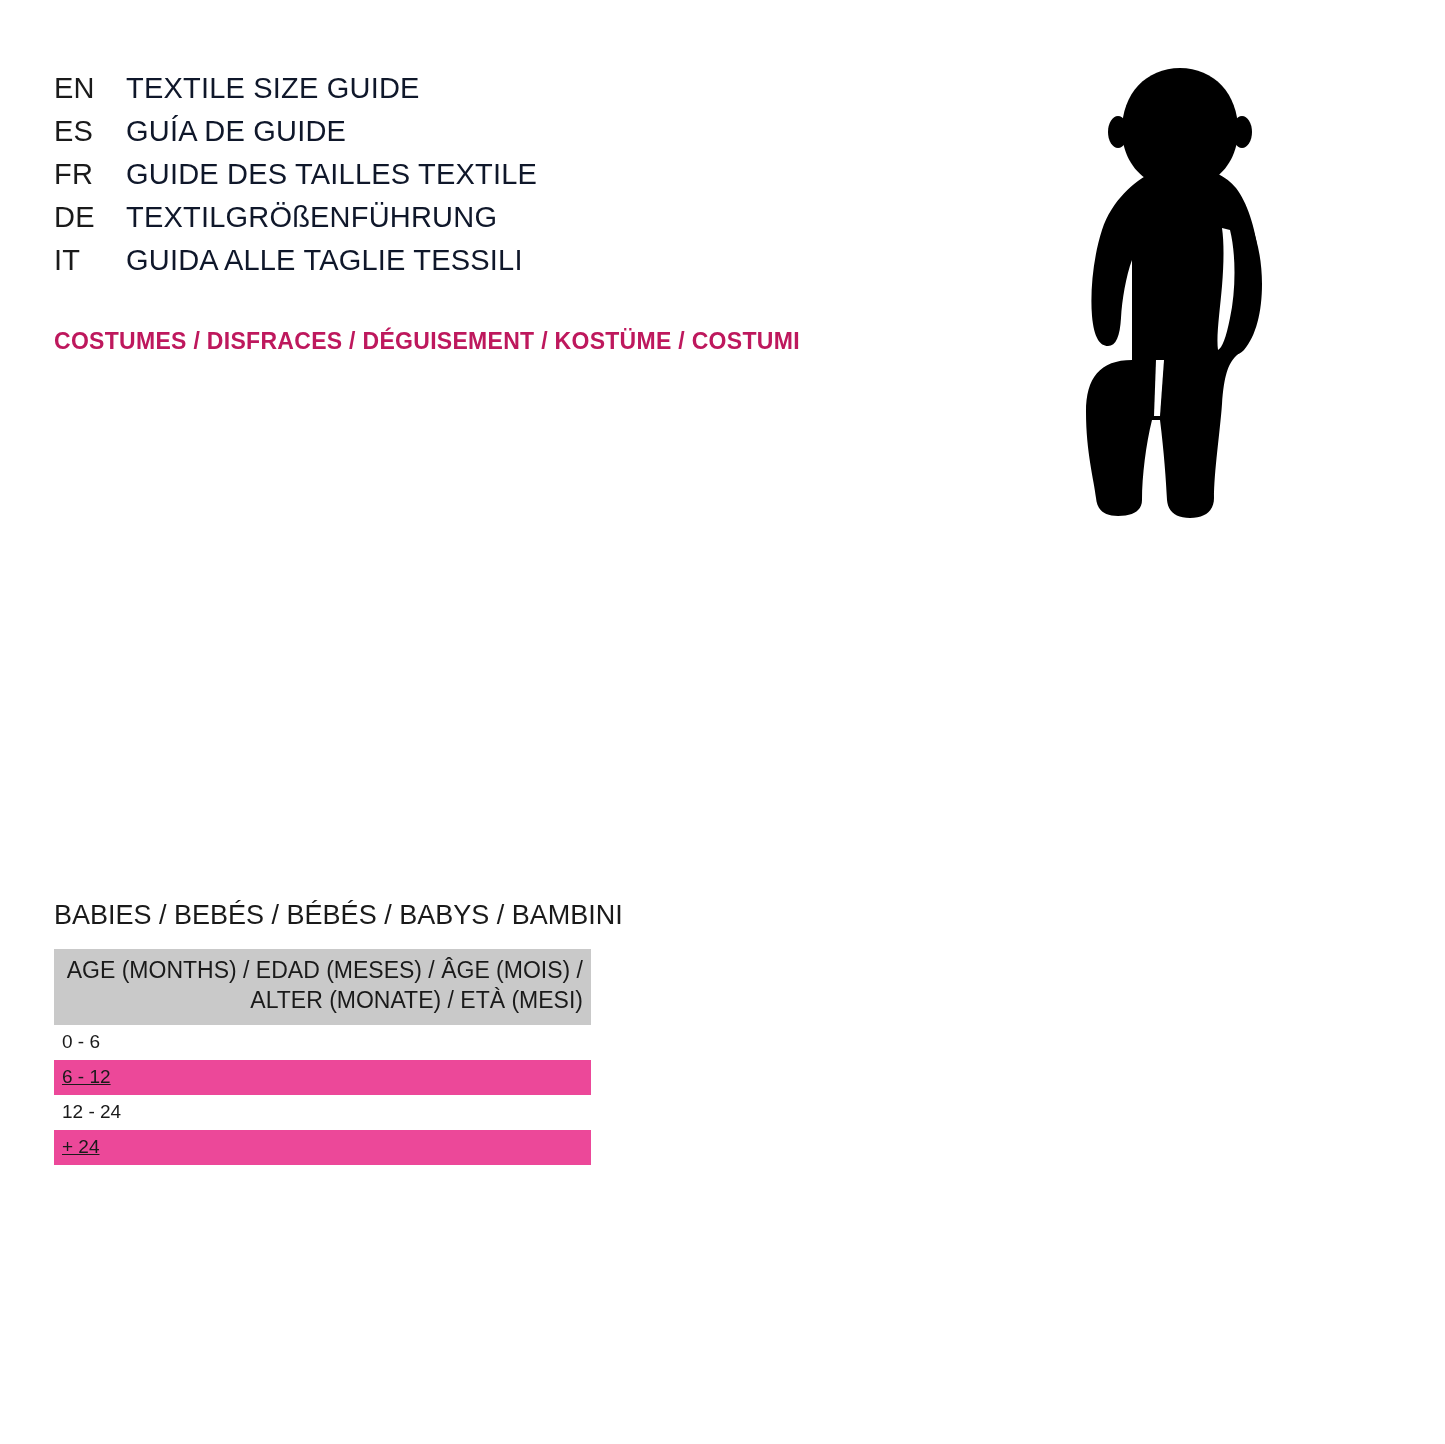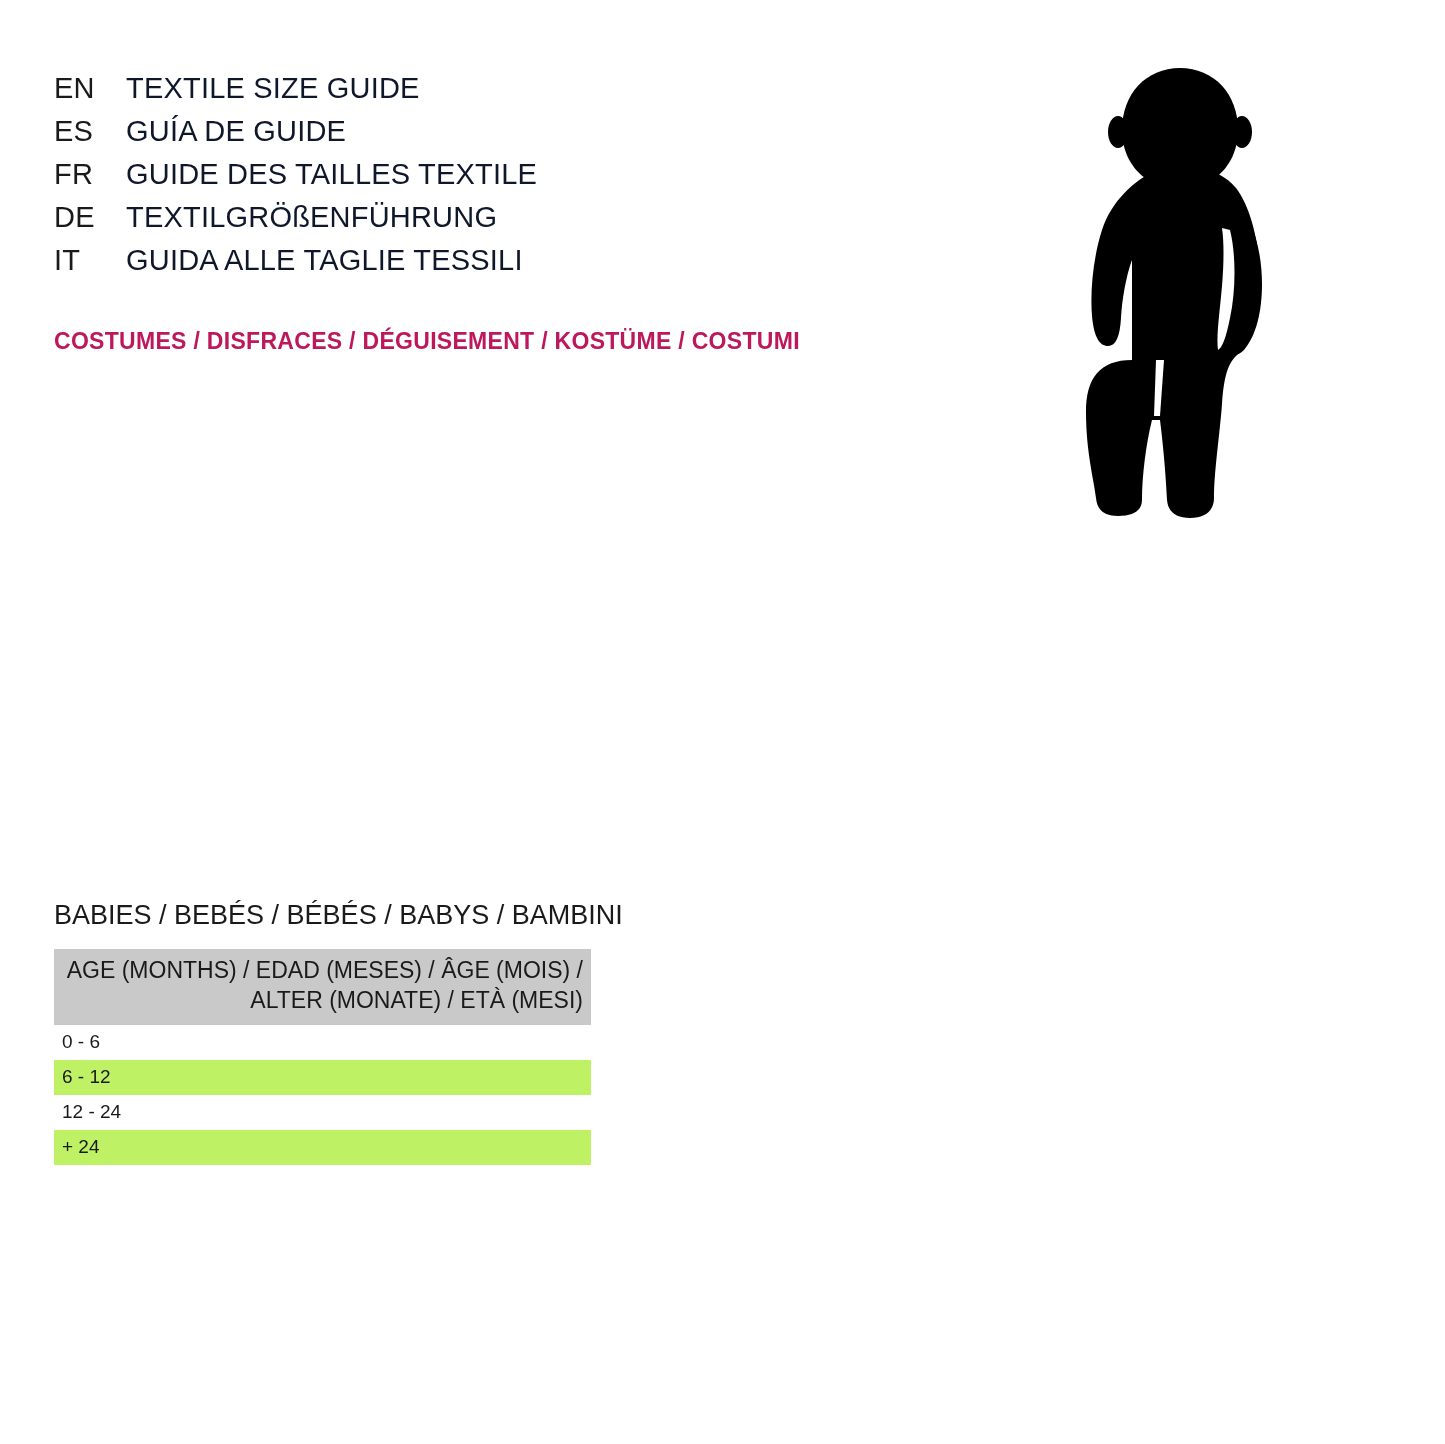--- a/index.html
+++ b/index.html
@@ -99,21 +99,22 @@
     text-align: left;
     font-size: 19px;
     padding: 6px 8px 7px 8px;
     color: #1a1a1a;
     border: none;
   }
   table.size-table tr.odd td {
     background: #ffffff;
   }
   table.size-table tr.even td {
-    background: #bef264;
+    background: #ec4899;
+    text-decoration: underline;
   }
 </style>
 </head>
 <body>
 
 <div class="page">
 
   <div class="lang-block">
     <div class="lang-row">
       <span class="lang-code">EN</span>

